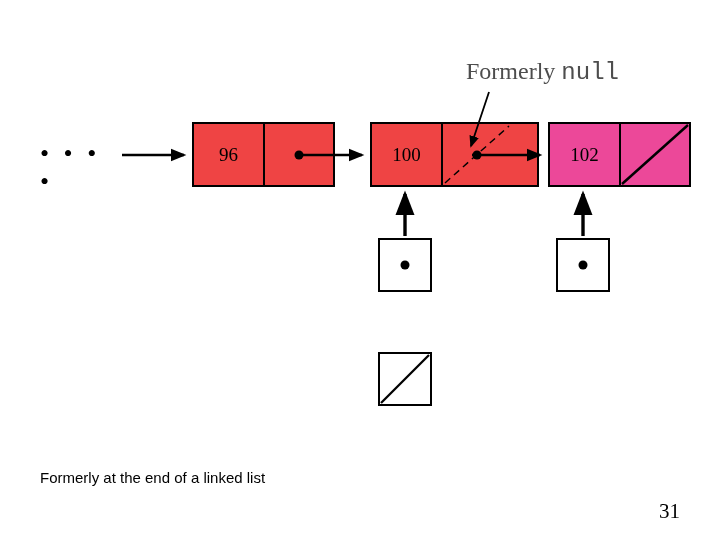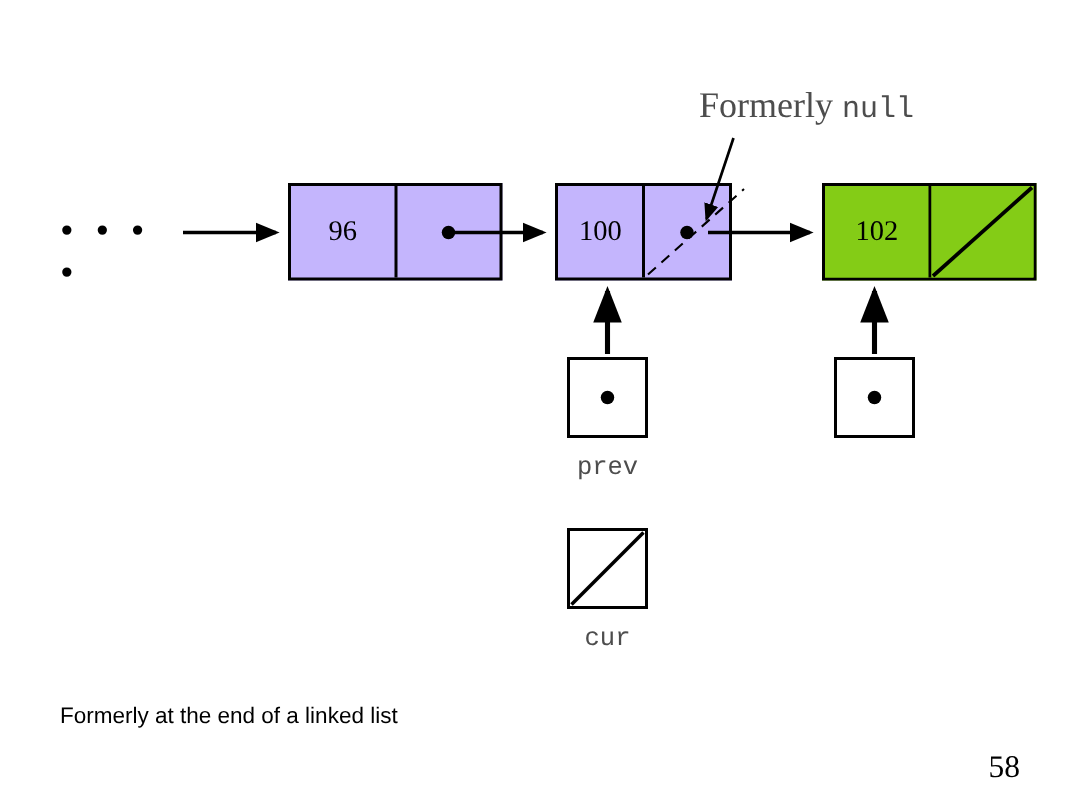--- a/index.html
+++ b/index.html
@@ -21,21 +21,21 @@
     height: 540px;
   }
   .abs { position: absolute; }
 
   
   .node {
     position: absolute;
     display: flex;
     border: 2px solid #000;
     box-sizing: border-box;
-    background: #c4b5fd;
+    background: #ef4444;
   }
   .node .cell-data,
   .node .cell-ptr {
     position: relative;
     box-sizing: border-box;
   }
   .node .cell-data {
     display: flex;
     align-items: center;
     justify-content: center;
@@ -43,21 +43,21 @@
   }
   .node .cell-ptr {
     position: relative;
   }
   .data-text {
     font-family: "Liberation Serif", serif;
     font-size: 19px;
     color: #000;
     letter-spacing: 0px;
   }
-  .gray { background: #84cc16; }
+  .gray { background: #ec4899; }
 
   
   .dot {
     position: absolute;
     width: 9px; height: 9px;
     background: #000;
     border-radius: 50%;
     left: 50%; top: 50%;
     transform: translate(-50%, -50%);
   }
@@ -83,21 +83,21 @@
     position: absolute;
     white-space: nowrap;
   }
   .annot .serif {
     font-family: "Liberation Serif", serif;
     font-size: 24px;
     color: #4d4d4d;
   }
   .annot .mono {
     font-family: "Liberation Mono", monospace;
-    font-size: 20px;
+    font-size: 24px;
     color: #4d4d4d;
   }
 
   .caption {
     position: absolute;
     font-family: "Liberation Sans", sans-serif;
     font-size: 15px;
     color: #000;
     white-space: nowrap;
   }
@@ -127,21 +127,21 @@
 
   <div class="node" style="left:192px; top:122px; width:143px; height:65px;">
     <div class="cell-data" style="width:71px; height:100%;">
       <span class="data-text">96</span>
     </div>
     <div class="cell-ptr" style="width:68px; height:100%;">
       <span class="dot"></span>
     </div>
   </div>
 
-  <div class="node" style="left:370px; top:122px; width:118px; height:65px;">
+  <div class="node" style="left:370px; top:122px; width:169px; height:65px;">
     <div class="cell-data" style="width:71px; height:100%;">
       <span class="data-text">100</span>
     </div>
     <div class="cell-ptr" style="width:68px; height:100%;">
       <svg width="68" height="61" viewBox="0 0 68 61" style="position:absolute; left:0; top:0;">
         <line x1="2" y1="59" x2="66" y2="2" stroke="#000" stroke-width="1.4" stroke-dasharray="7,5"></line>
       </svg>
       <span class="dot"></span>
     </div>
   </div>
@@ -153,32 +153,30 @@
     <div class="cell-ptr gray" style="width:68px; height:100%;">
       <svg width="68" height="61" viewBox="0 0 68 61" style="position:absolute; left:0; top:0;">
         <line x1="1" y1="60" x2="67" y2="1" stroke="#000" stroke-width="2.5"></line>
       </svg>
     </div>
   </div>
 
   <div class="varbox" style="left:378px; top:238px; width:54px; height:54px;">
     <span class="dot"></span>
   </div>
-  <div class="varlabel" style="left:355px; top:303px; width:100px;">prev</div>
 
   <div class="varbox gray" style="left:556px; top:238px; width:54px; height:54px;">
     <span class="dot"></span>
   </div>
 
   <div class="varbox" style="left:378px; top:352px; width:54px; height:54px;">
     <svg width="50" height="50" viewBox="0 0 50 50" style="position:absolute; left:0; top:0;">
       <line x1="1" y1="49" x2="49" y2="1" stroke="#000" stroke-width="2.3"></line>
     </svg>
   </div>
-  <div class="varlabel" style="left:355px; top:417px; width:100px;">cur</div>
 
   <div class="annot" style="left:466px; top:58px;">
     <span class="serif">Formerly </span><span class="mono">null</span>
   </div>
 
   <svg class="overlay">
     <defs>
       <marker id="arrowhead" markerWidth="7" markerHeight="7" refX="5.6" refY="3" orient="auto" markerUnits="strokeWidth">
         <polygon points="0,0.3 6.6,3 0,5.7" fill="#000"></polygon>
       </marker>
@@ -194,15 +192,15 @@
     <line x1="472" y1="155" x2="540" y2="155" stroke="#000" stroke-width="2.4" marker-end="url(#arrowhead)"></line>
 
     <line x1="405" y1="236" x2="405" y2="194" stroke="#000" stroke-width="3.4" marker-end="url(#arrowheadthin)"></line>
 
     <line x1="583" y1="236" x2="583" y2="194" stroke="#000" stroke-width="3.4" marker-end="url(#arrowheadthin)"></line>
 
     <line x1="489" y1="92" x2="471" y2="146" stroke="#000" stroke-width="1.8" marker-end="url(#arrowhead)"></line>
   </svg>
 
   <div class="caption" style="left:40px; top:469px;">Formerly at the end of a linked list</div>
-  <div class="pagenum" style="left:659px; top:499px;">58</div>
+  <div class="pagenum" style="left:659px; top:499px;">31</div>
 
 </div>
 
 </body></html>

